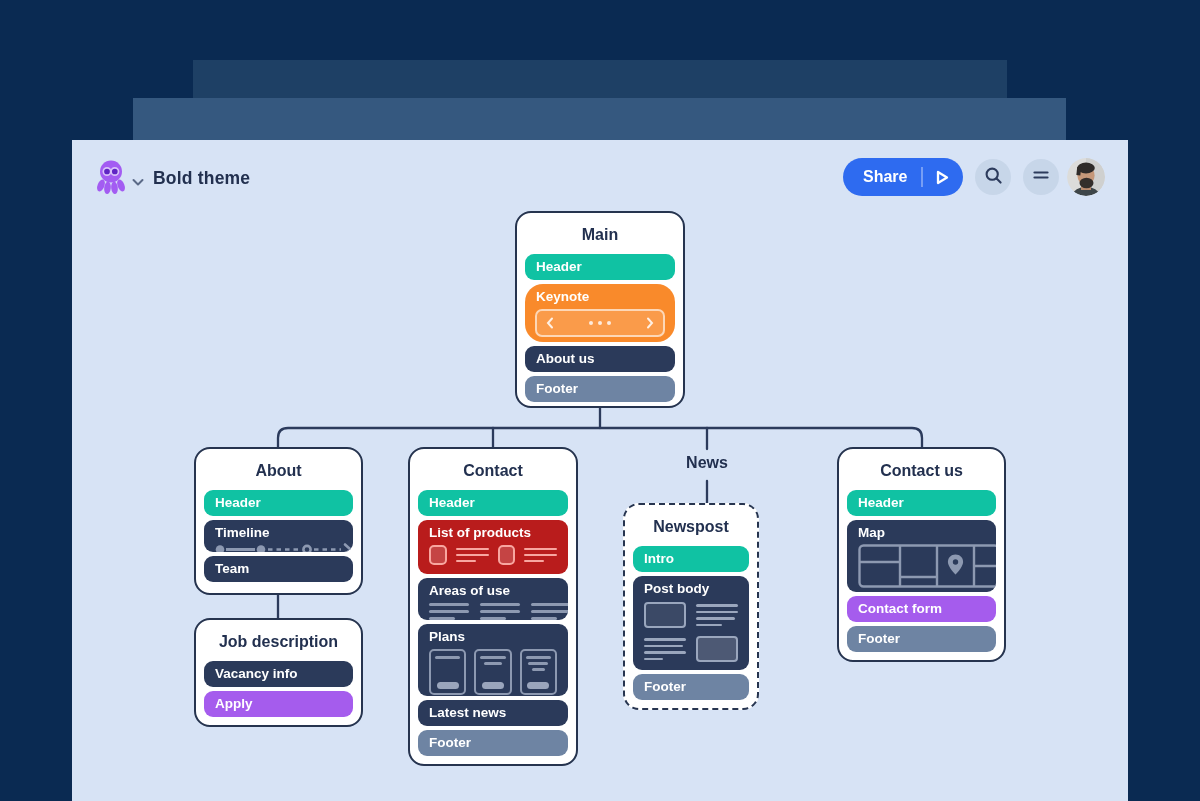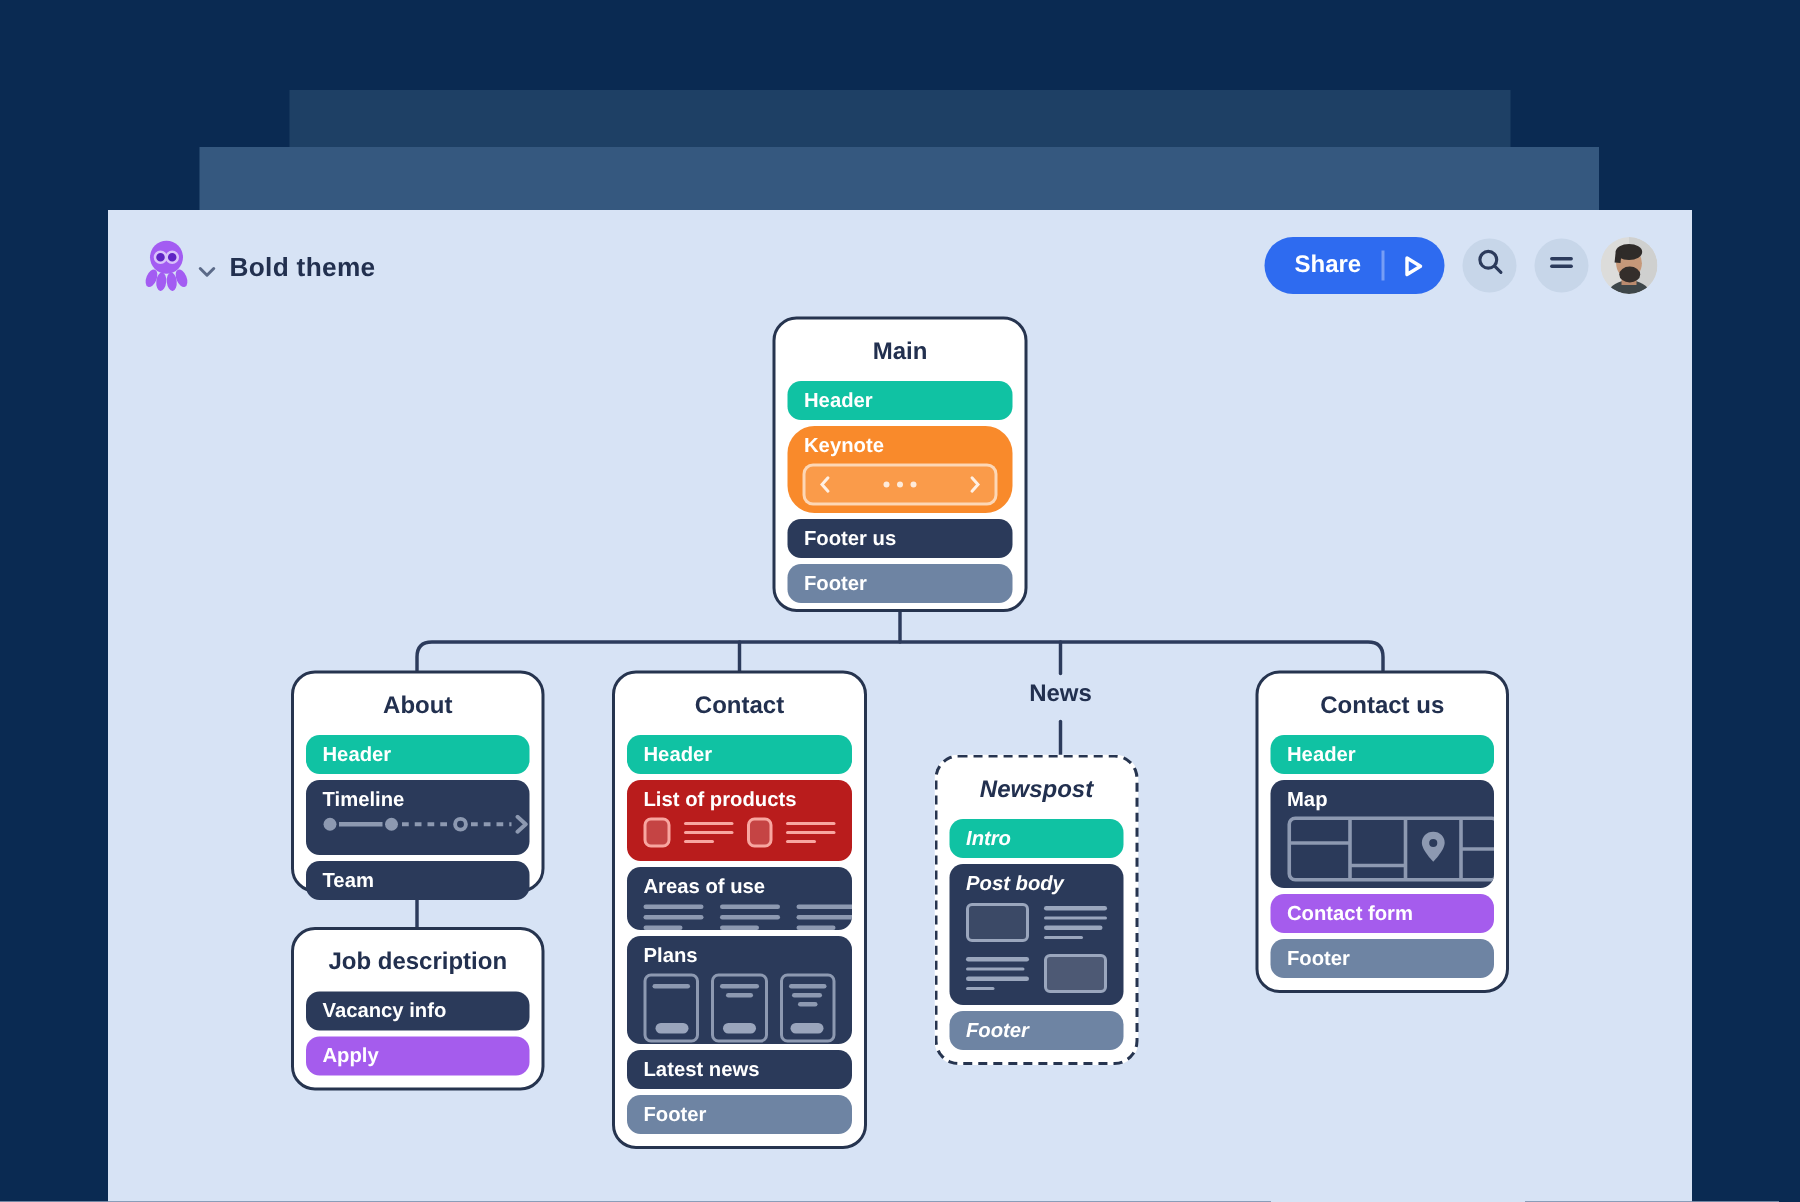--- a/index.html
+++ b/index.html
@@ -69,21 +69,21 @@
   .blk.keynote { height:58px; }
   .carousel {
     margin:4px 10px 0; height:28px; border:2px solid rgba(255,255,255,.6);
     border-radius:7px; background:rgba(255,255,255,.15);
     display:flex; align-items:center; justify-content:space-between; padding:0 9px;
   }
   .car-dots { display:flex; gap:5px; }
   .car-dots i { width:4px; height:4px; border-radius:50%; background:rgba(255,255,255,.8); }
 
   
-  .blk.timeline { height:50px; }
+  .blk.timeline { height:32px; }
   .timeline-svg { display:block; margin:2px 11px 0; }
 
   
   .blk.listprod { height:54px; }
   .list-row { display:flex; align-items:center; gap:9px; padding:4px 11px 0; }
   .mini-card { width:34px; height:20px; border:2px solid #f8a6a0; border-radius:5px; background:rgba(255,255,255,.18); }
   .mini-lines { display:flex; flex-direction:column; gap:3.5px; }
   .mini-lines i { display:block; height:2.5px; border-radius:2px; background:#f8a6a0; }
 
   
@@ -212,21 +212,21 @@
           <span class="car-dots">
               <i></i>
               <i></i>
               <i></i>
             </span>
           <svg width="8" height="12" viewBox="0 0 8 12">
               <path d="M2 1.5 L6 6 L2 10.5" stroke="rgba(255,255,255,.85)" stroke-width="2" fill="none" stroke-linecap="round"></path>
             </svg>
         </div>
       </div>
-      <div class="blk simple navy">Footer us</div>
+      <div class="blk simple navy">About us</div>
       <div class="blk simple slate">Footer</div>
     </div>
 
     <div class="card" style="left:122px; top:233px; width:169px; height:148px;">
       <div class="card-title">About</div>
       <div class="blk simple teal">Header</div>
       <div class="blk timeline navy">
         <div class="blk-label">Timeline</div>
         <svg class="timeline-svg" width="139" height="13" viewBox="0 0 139 13">
           <g stroke="#8d99b1" fill="#8d99b1">
@@ -308,21 +308,21 @@
               <span class="plan-pill"></span>
             </span>
         </div>
       </div>
       <div class="blk simple navy">Latest news</div>
       <div class="blk simple slate">Footer</div>
     </div>
 
     <div class="news-label" style="left:575px; top:240px;">News</div>
 
-    <div class="card dashed" style="left:551px; top:289px; width:136px;font-style:italic;">
+    <div class="card dashed" style="left:551px; top:289px; width:136px;">
       <div class="card-title">Newspost</div>
       <div class="blk simple teal">Intro</div>
       <div class="blk postbody navy">
         <div class="blk-label">Post body</div>
         <div class="post-grid">
           <span class="ph-img"></span>
           <span class="ph-lines">
               <i style="width:100%"></i>
               <i style="width:100%"></i>
               <i style="width:92%"></i>

